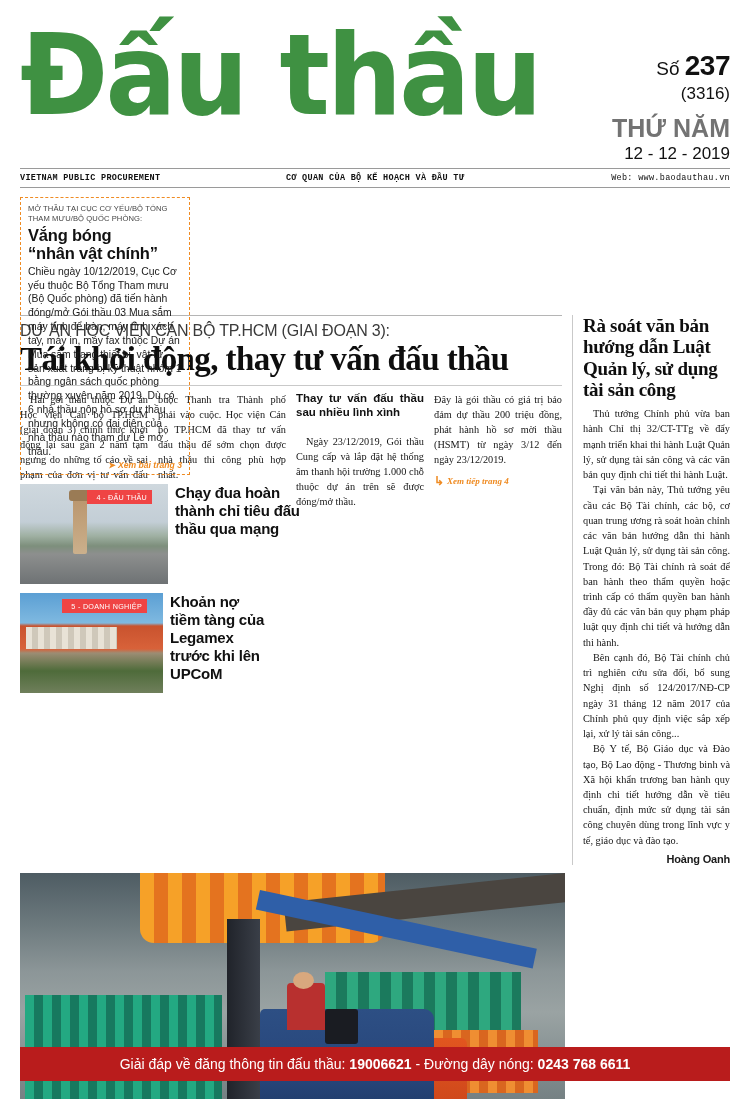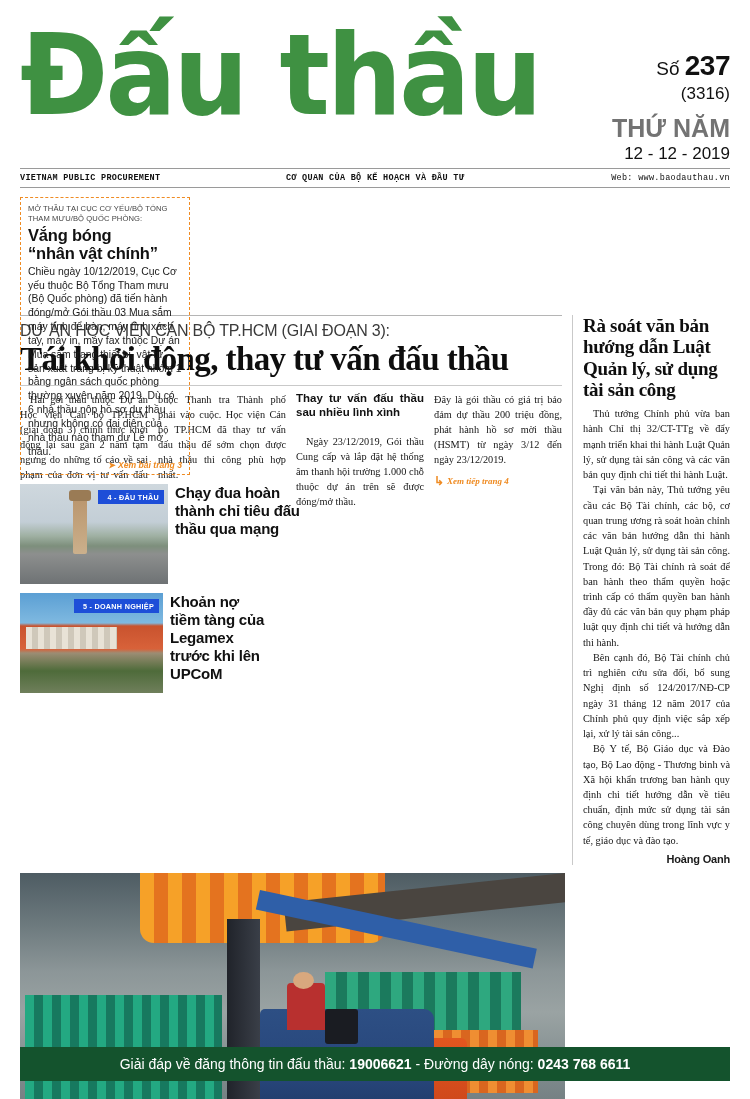--- a/index.html
+++ b/index.html
@@ -65,22 +65,22 @@
   }
   .jump {
     color: #ef8b22; font-size: 8.6px; font-style: italic; text-align: right;
     margin-top: 2px; font-weight: 600;
   }
   .jump .arrow { font-style: normal; font-weight: 700; }
 
   .teaser { display: flex; gap: 7px; }
   .teaser-photo { position: relative; overflow: hidden; }
   .tag {
-    position: absolute; right: 4px; top: 6px;
-    background: #1d4ed8; color: #fff; font-size: 7.2px; font-weight: 700;
+    position: absolute; right: 16px; top: 6px;
+    background: #ef4444; color: #fff; font-size: 7.2px; font-weight: 400;
     padding: 2.5px 5px 2.5px 9px; letter-spacing: 0.3px; white-space: nowrap;
   }
   .teaser-title { font-size: 15px; font-weight: 700; line-height: 1.2; color: #111; letter-spacing: -0.2px; }
 
   
   .ph { width: 100%; height: 100%; }
   .ph-street {
     background:
       linear-gradient(180deg,#cfd8de 0%, #c3ced6 38%, #9fb0a2 52%, #7d8f7c 62%, #8d8f8e 70%, #6e7274 100%);
     position: relative;
@@ -189,21 +189,21 @@
     position:absolute; left:76%; top:54%; width:19%; height:22%;
     background-image: repeating-linear-gradient(90deg,#ef8e32 0 9px,#d9661f 9px 18px),
                       repeating-linear-gradient(0deg,rgba(0,0,0,.2) 0 1px,transparent 1px 10px);
   }
   .jump-r { color: #ef8b22; font-size: 9px; font-style: italic; font-weight: 600; margin-top: 6px; display:flex; align-items:center; gap:3px; }
   .hook { font-style: normal; font-weight: 700; font-size: 12px; }
 
   
   .footer-banner {
     position: absolute; left: 20px; right: 20px; bottom: 18px;
-    background: #14532d; color: #fff; text-align: center;
+    background: #b91c1c; color: #fff; text-align: center;
     padding: 9px 0; font-size: 14px; letter-spacing: 0px;
   }
   .footer-banner b { font-weight: 700; }
 </style>
 </head>
 <body>
 
 <div class="page">
 
   <div class="masthead">

